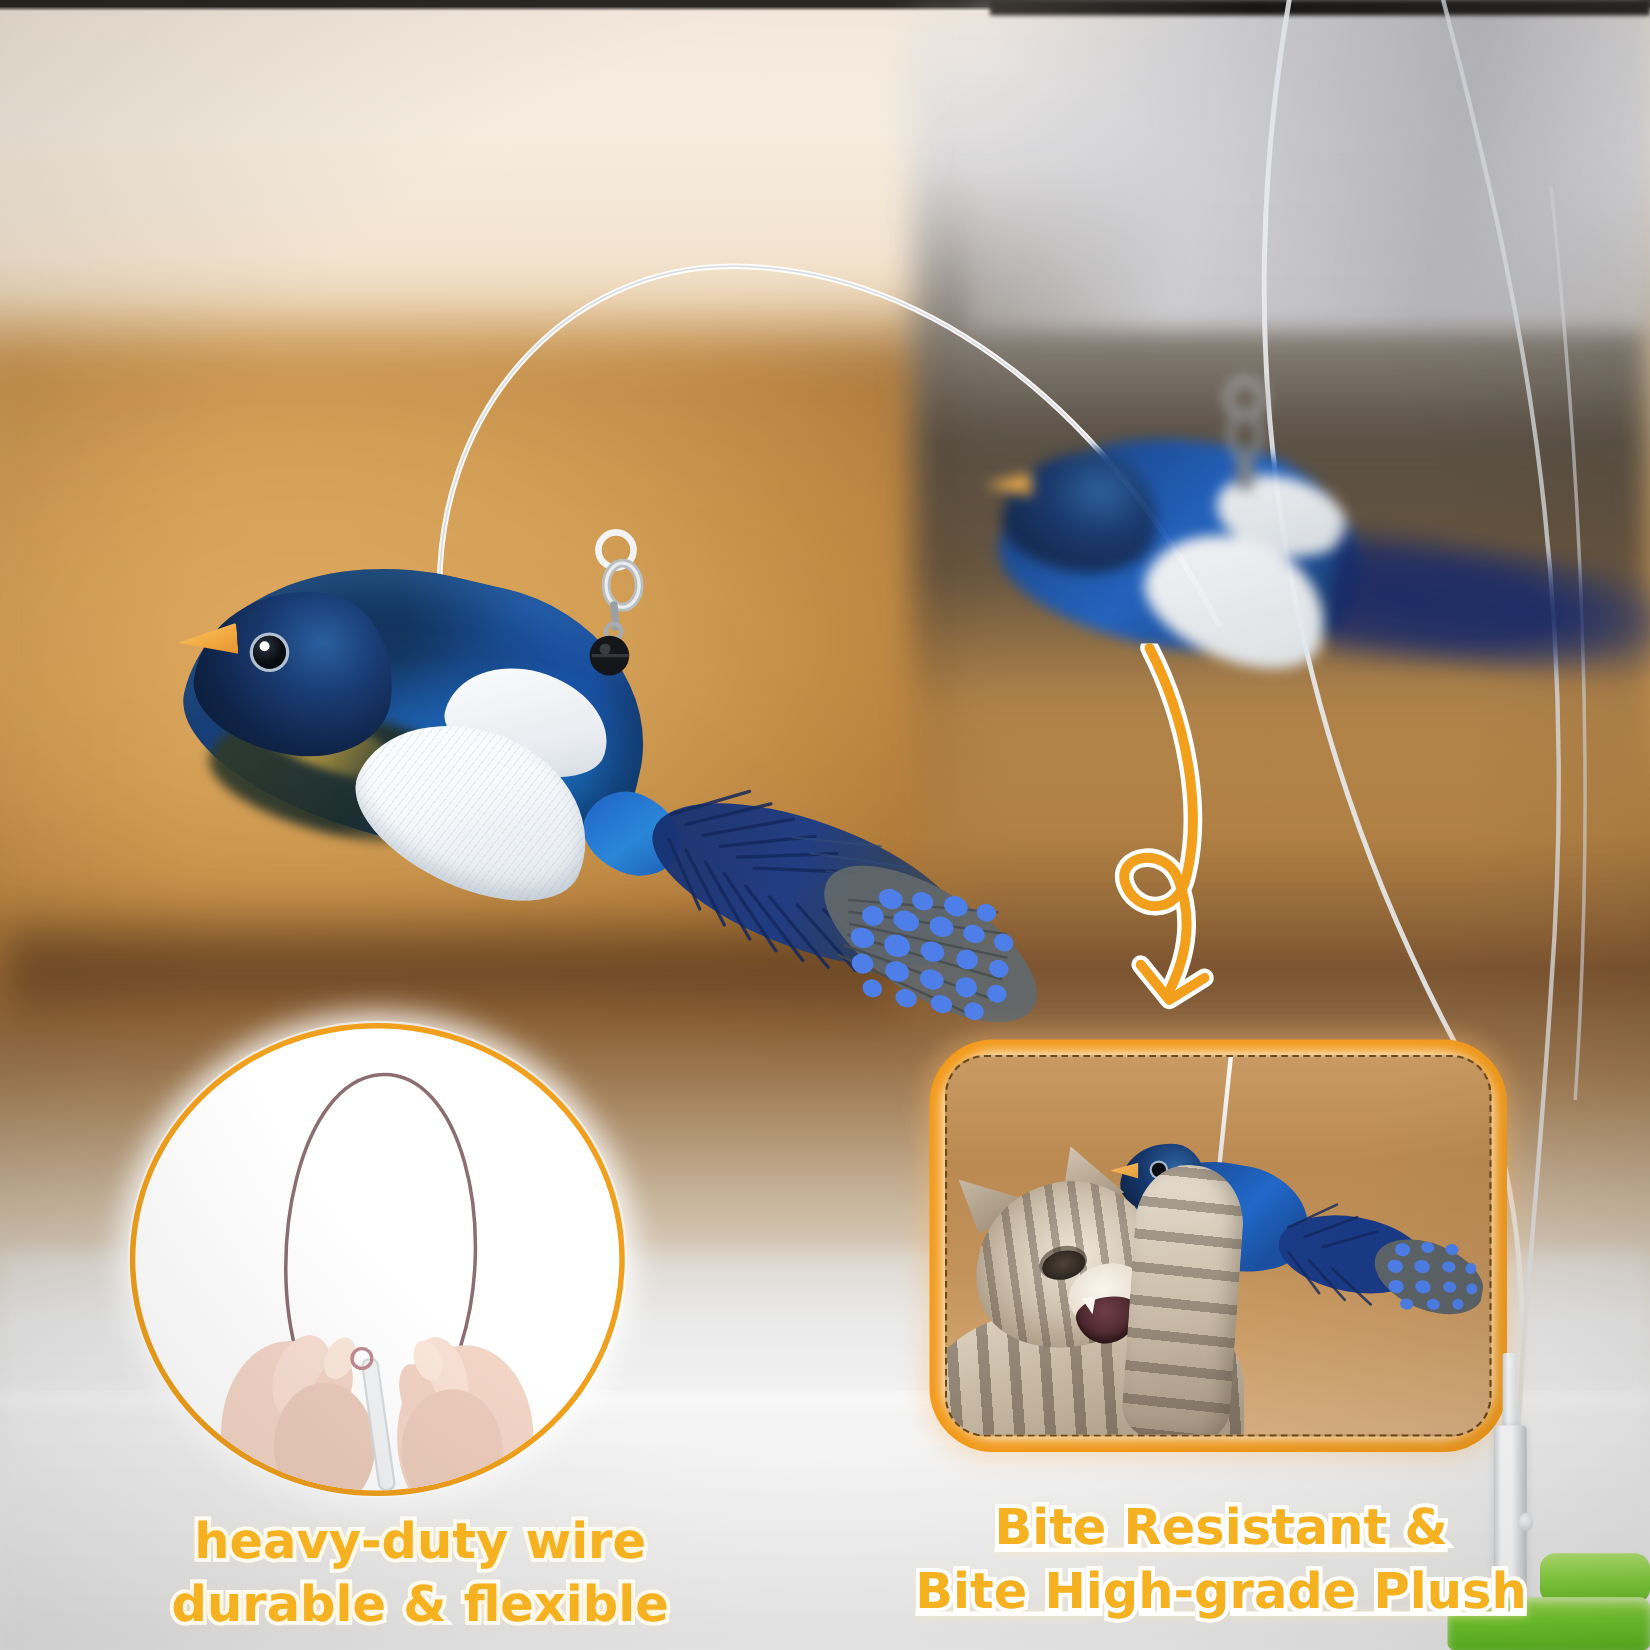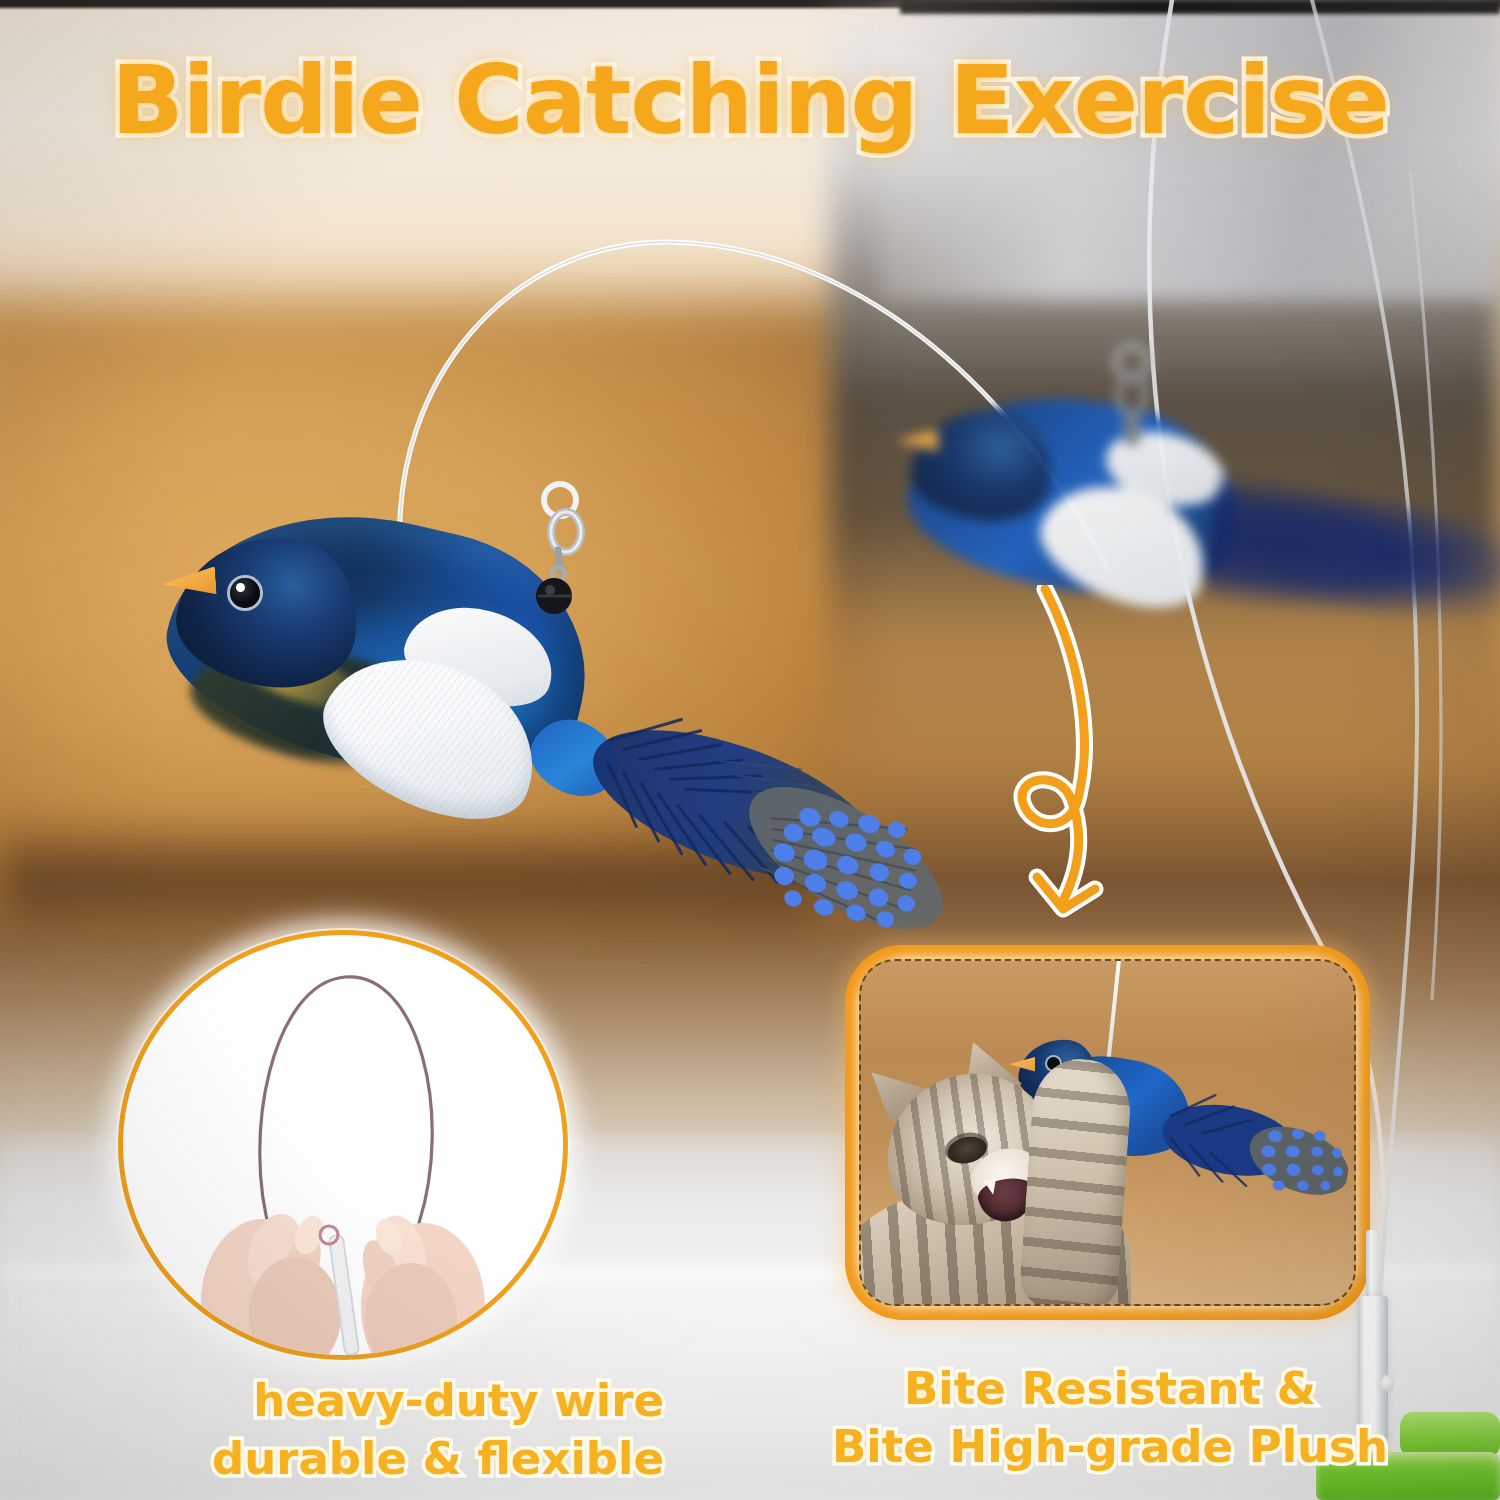--- a/index.html
+++ b/index.html
@@ -388,22 +388,22 @@
     position:absolute;text-align:center;
     font-family:"DejaVu Sans", sans-serif;
     font-weight:bold;
     font-size:45px;line-height:1.28;
     color:#F5B120;
     -webkit-text-stroke:7px #ffffff;
     paint-order:stroke fill;
     text-shadow:0 0 8px rgba(255,230,170,.8);
     white-space:nowrap;
   }
-  .cap-left{left:44px;top:1372px;width:620px;text-align:right;}
-  .cap-right{left:790px;top:1360px;width:640px;}
+  .cap-left{left:72px;top:1372px;width:620px;}
+  .cap-right{left:790px;top:1360px;width:640px;text-decoration:underline;}
 </style>
 </head>
 <body>
 
 <div id="stage">
 
   <div class="bg-base"></div>
   <div class="bg-wood-left"></div>
   <div class="bg-grey-right"></div>
   <div class="bg-grey-top"></div>
@@ -623,21 +623,20 @@
   </div>
 
   <div class="stand-pole-thin"></div>
   <div class="stand-pole"></div>
   <div class="stand-knob"></div>
   <div class="stand-base2"></div>
   <div class="stand-base"></div>
 
   <div class="bg-vignette"></div>
 
-  <div class="title">Birdie Catching Exercise</div>
 
   <div class="cap cap-left">
     <div>heavy-duty wire</div>
     <div>durable &amp; flexible</div>
   </div>
 
   <div class="cap cap-right">
     <div>Bite Resistant &amp;</div>
     <div>Bite High-grade Plush</div>
   </div>

